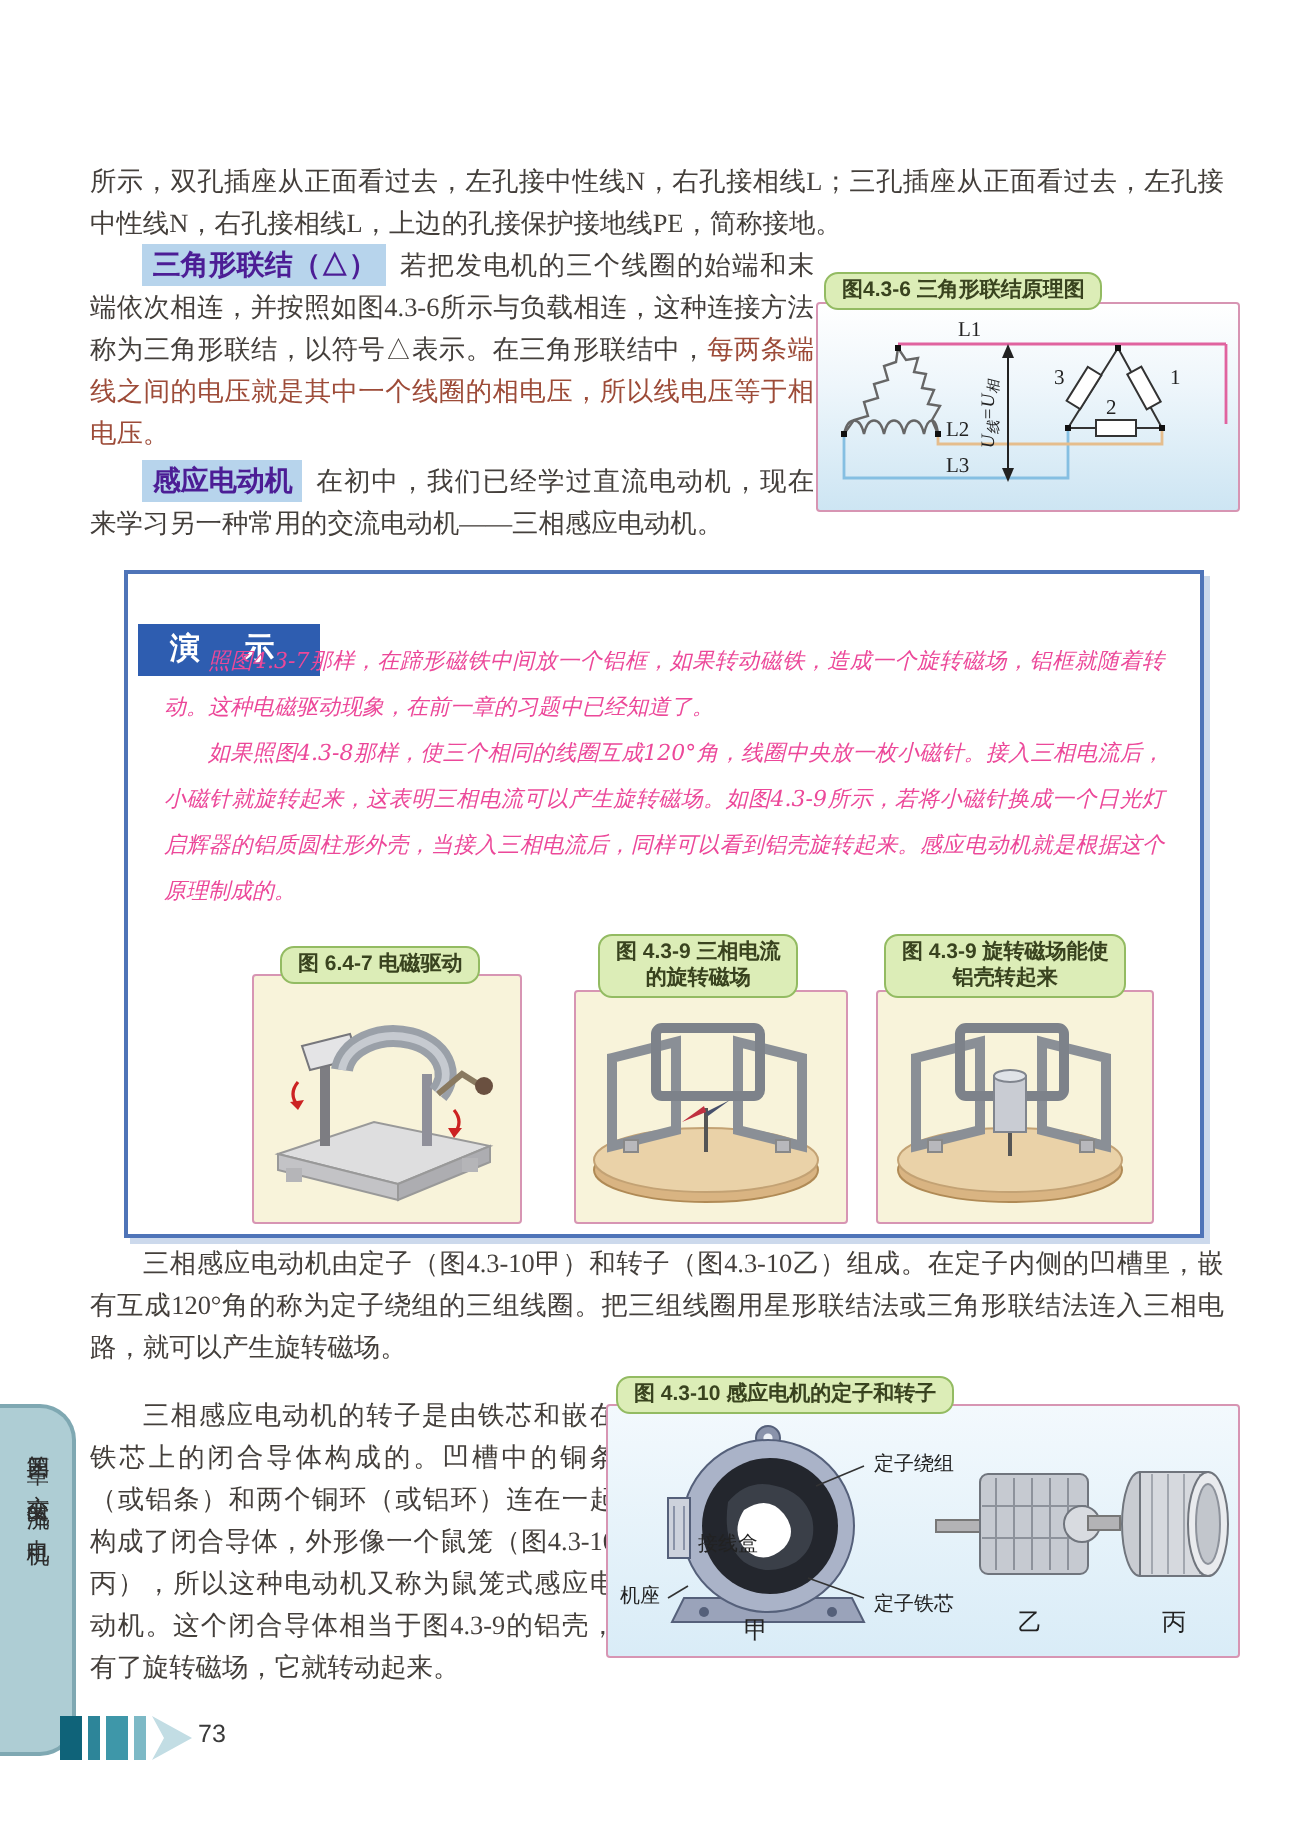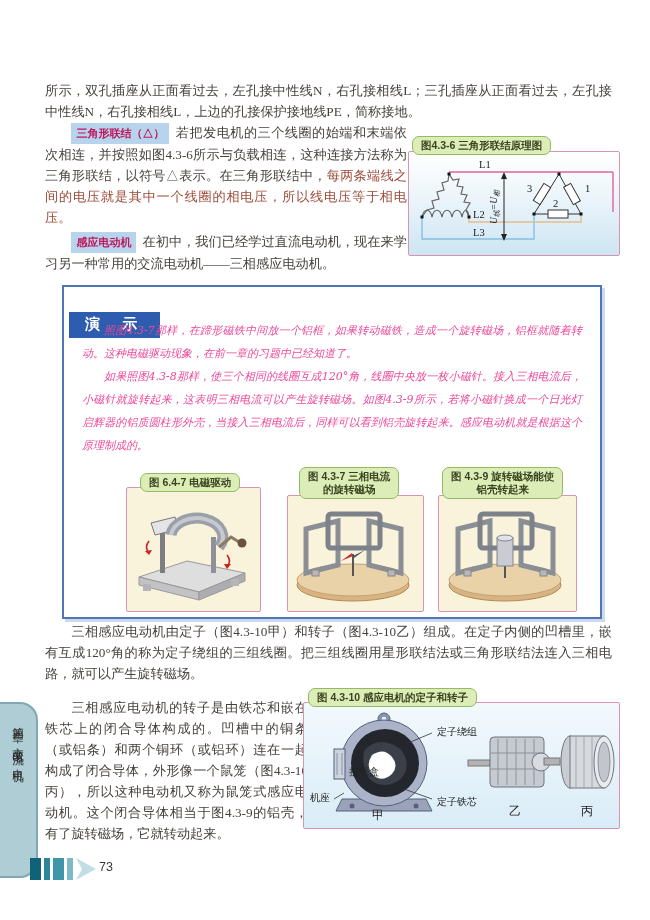--- a/index.html
+++ b/index.html
@@ -1,21 +1,21 @@
 <!DOCTYPE html>
 <html><head>
 <meta charset="utf-8">
 <style>
   html,body{margin:0;padding:0;}
   .page{position:relative;width:650px;height:920px;background:#ffffff;overflow:hidden;
         font-family:"Liberation Serif",serif;color:#443f3b;}
   .para{font-size:13.2px;line-height:21px;text-align:justify;}
   .indent{text-indent:2em;}
-  .inline-heading{display:inline-block;text-indent:0;background:#b7d4ec;color:#be185d;
-        font-family:"Liberation Sans",sans-serif;font-weight:bold;font-size:11px;
+  .inline-heading{display:inline-block;text-indent:0;background:#b7d4ec;color:#4c1d95;
+        font-family:"Liberation Sans",sans-serif;font-weight:bold;font-size:14px;
         padding:0 5px;margin-right:6px;}
   .emph{color:#9d4b38;}
   
   .intro{position:absolute;left:45px;top:80px;width:567px;}
   
   .narrowcol{position:absolute;left:45px;top:122px;width:362px;}
   
   .figbox{position:absolute;border:1.5px solid #d795b3;border-radius:2px;
         background:linear-gradient(180deg,#ffffff 0%,#eef6fb 40%,#cde5f3 100%);}
   .figlabel{position:absolute;z-index:3;background:#dcedb7;border:1px solid #93bb62;
@@ -125,21 +125,21 @@
         <path d="M44 46 A26 19 0 1 1 92 58" stroke="#c6cad0" stroke-width="4" fill="none"></path>
         <polyline points="92,58 104,48 112,53" stroke="#8a7a60" stroke-width="3" fill="none"></polyline>
         <circle cx="115" cy="54" r="4.5" fill="#6a5040"></circle>
         <path d="M22 52 q-5 6 0 12" stroke="#cc2222" stroke-width="1.6" fill="none"></path>
         <polygon points="22,66 18,62 25,61" fill="#cc2222"></polygon>
         <path d="M100 66 q5 6 0 12" stroke="#cc2222" stroke-width="1.6" fill="none"></path>
         <polygon points="100,80 97,75 104,75" fill="#cc2222"></polygon>
       </svg>
     </div>
 
-    <div class="figlabel" style="left:235px;top:180px;"><span>图 4.3-7 三相电流</span><br>
+    <div class="figlabel" style="left:235px;top:180px;"><span>图 4.3-9 三相电流</span><br>
          <span>的旋转磁场</span></div>
     <div class="demofig" style="left:223px;top:208px;width:135px;height:115px;">
       <svg width="131" height="111" viewBox="0 0 131 111">
         <ellipse cx="65" cy="89" rx="56" ry="16" fill="#d9b482" stroke="#b08a55"></ellipse>
         <ellipse cx="65" cy="84" rx="56" ry="16" fill="#ead2a8" stroke="#c3a274"></ellipse>
         <polygon points="18,33 50,25 50,69 18,77" fill="none" stroke="#8a8f96" stroke-width="5"></polygon>
         <polygon points="81,25 113,33 113,77 81,69" fill="none" stroke="#8a8f96" stroke-width="5"></polygon>
         <rect x="40" y="18" width="52" height="34" rx="3" fill="none" stroke="#7d828a" stroke-width="5"></rect>
         <line x1="65" y1="80" x2="65" y2="58" stroke="#555" stroke-width="2"></line>
         <polygon points="65,60 53,65 64,57" fill="#c03040"></polygon>

